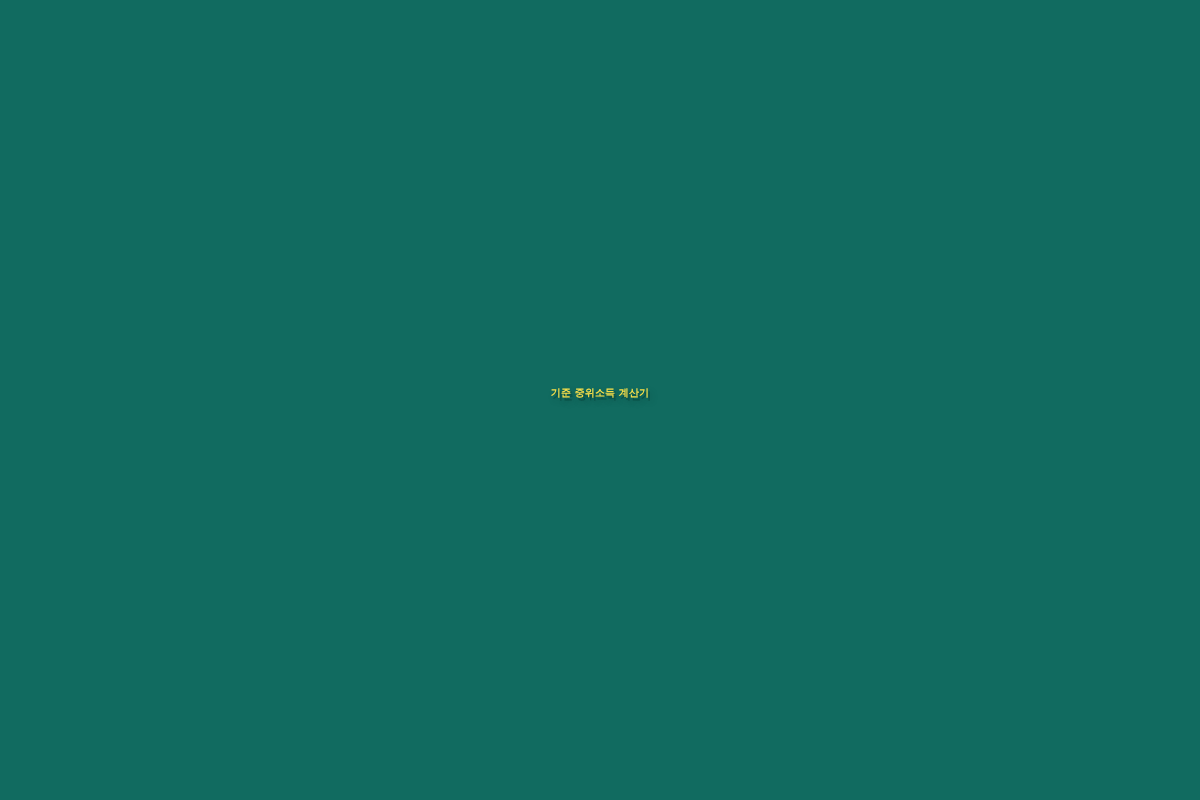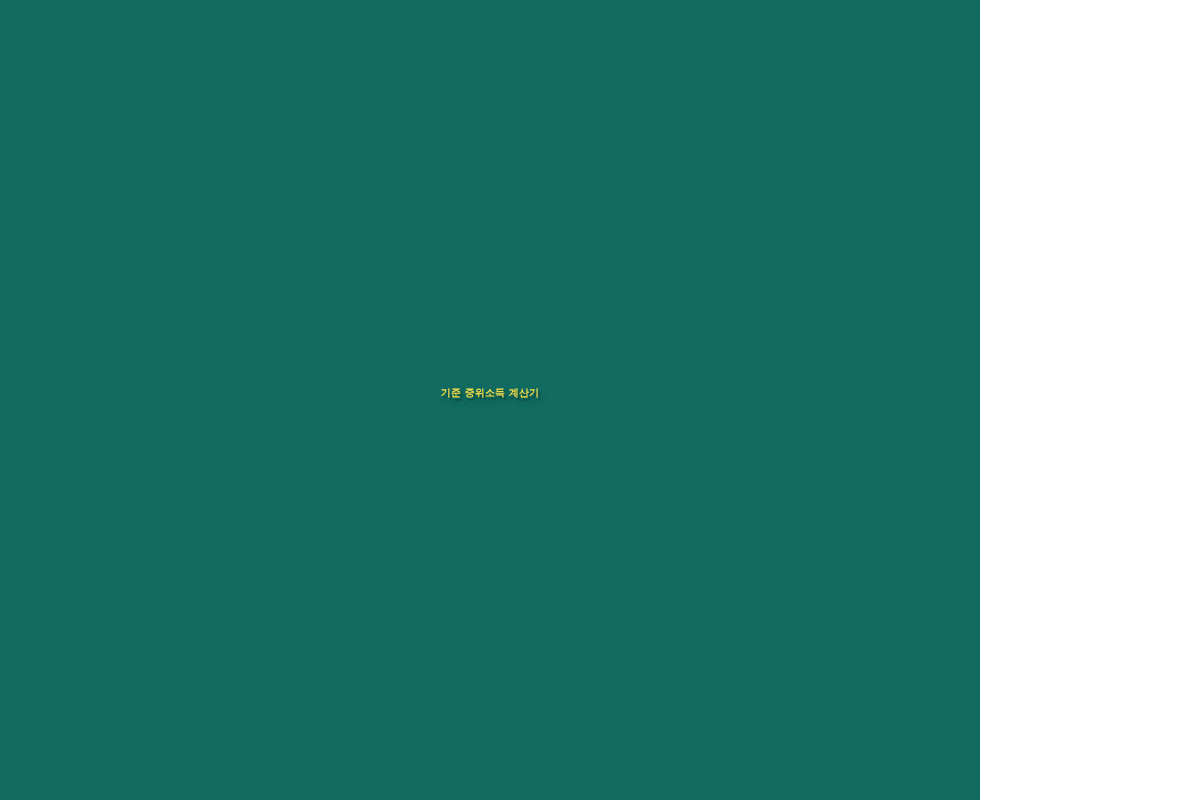--- a/index.html
+++ b/index.html
@@ -11,21 +11,21 @@
   body {
     width: 1200px;
     height: 800px;
     overflow: hidden;
     font-family: "DejaVu Sans", "Liberation Sans", sans-serif;
   }
 
   
   #banner {
     position: relative;
-    width: 980px;
+    width: 1200px;
     height: 800px;
     box-sizing: border-box;
     display: flex;
     flex-direction: column;
     align-items: center;
     justify-content: center;
     background: #116B60;          
     overflow: hidden;
     user-select: none;
   }

